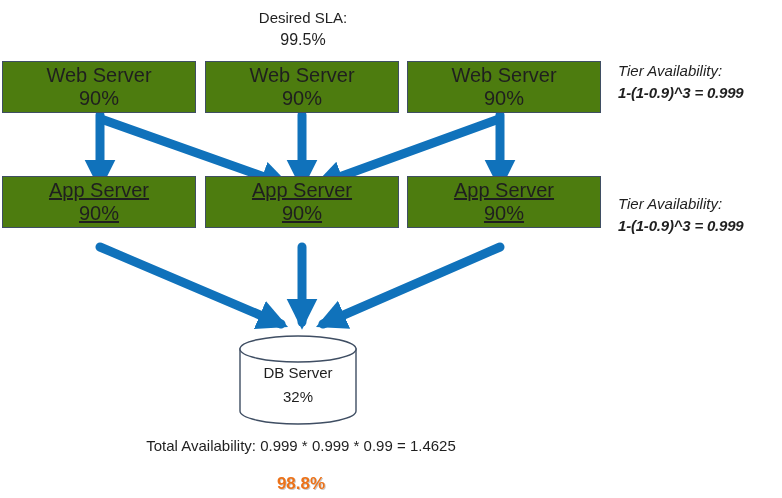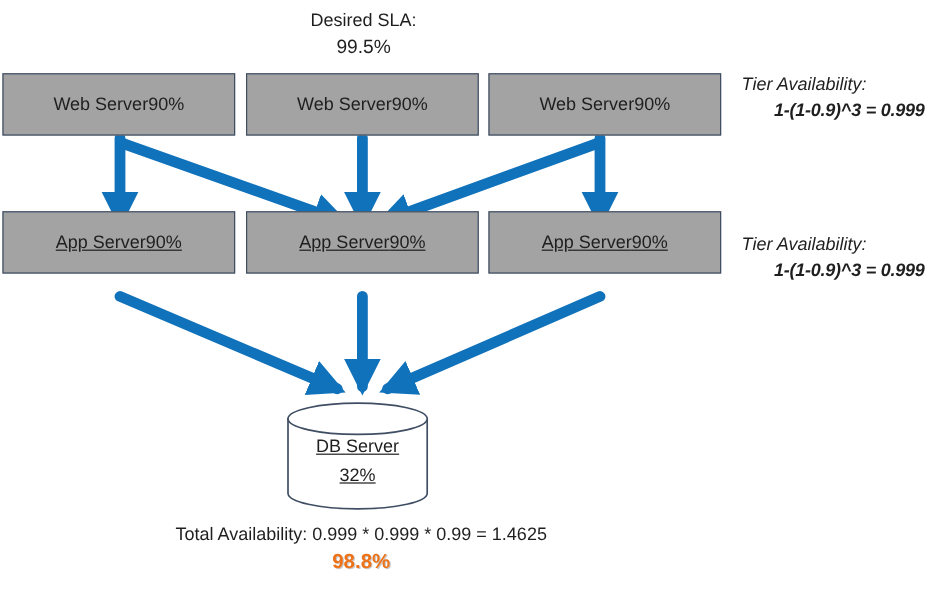--- a/index.html
+++ b/index.html
@@ -7,41 +7,41 @@
     position:relative;width:782px;height:498px;background:#ffffff;overflow:hidden;
     font-family:"Liberation Sans",sans-serif;color:#1f1f1f;
   }
   .layer{position:absolute;left:0;top:0;}
   
   .sla-header{position:absolute;left:178px;top:7px;width:250px;text-align:center;}
   .sla-header .lbl{font-size:15px;line-height:22px;}
   .sla-header .val{font-size:16px;line-height:22px;font-weight:normal;}
   
   .srv-box{
-    position:absolute;width:194px;height:52px;background:#a3a3a3;
+    position:absolute;width:194px;height:52px;background:#4d7c0f;
     border:1.6px solid #3F4E63;box-sizing:border-box;
-    display:flex;flex-direction:row;align-items:center;justify-content:center;
-    font-size:15px;line-height:23px;
+    display:flex;flex-direction:column;align-items:center;justify-content:center;
+    font-size:20px;line-height:23px;
   }
   .row-web{top:61px;}
   .row-app{top:176px;text-decoration:underline;}
   .c1{left:2px;} .c2{left:205px;} .c3{left:407px;}
   
   .tier-note{position:absolute;left:618px;width:164px;font-size:15px;line-height:22px;font-style:italic;}
-  .tier-note .formula{font-weight:bold;letter-spacing:-0.2px;margin-left:27px;}
+  .tier-note .formula{font-weight:bold;letter-spacing:-0.2px;}
   .note-web{top:60px;}
   .note-app{top:193px;}
   
   .db-label{position:absolute;left:240px;top:361px;width:116px;text-align:center;
-    font-size:15px;line-height:24px;text-decoration:underline;}
+    font-size:15px;line-height:24px;}
   
   .footer{position:absolute;left:61px;top:435px;width:480px;text-align:center;}
   .footer .total{font-size:15px;line-height:22px;}
   .footer .pct{font-size:17px;line-height:22px;font-weight:bold;color:#ED7218;
-    text-shadow:1px 1px 0 #c9c9c9;margin-top:0;}
+    text-shadow:1px 1px 0 #c9c9c9;margin-top:16px;}
 </style>
 </head>
 <body>
 
 <div class="canvas">
 
   <svg class="layer" width="782" height="498" viewBox="0 0 782 498">
     <defs>
       <marker id="ah" viewBox="0 0 10 10" refX="7.5" refY="5" markerWidth="3.4" markerHeight="3.8" orient="auto">
         <path d="M0 0 L10 5 L0 10 Z" fill="#1072BB"></path>

